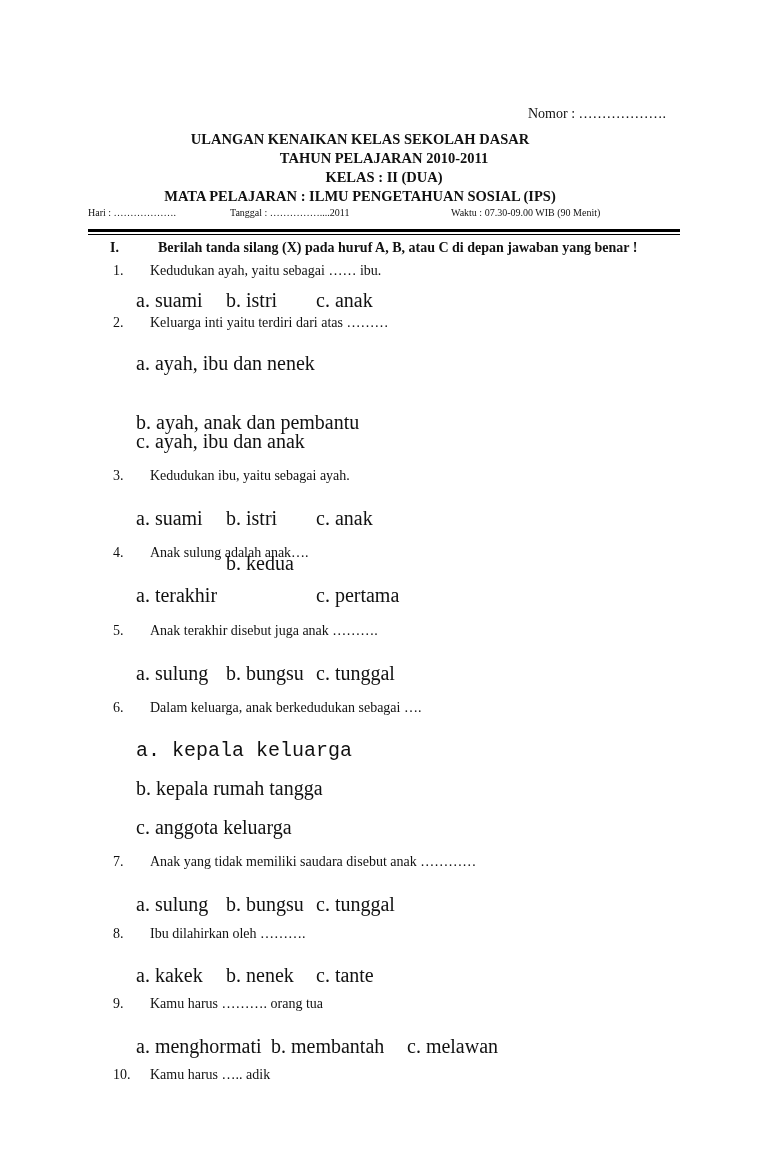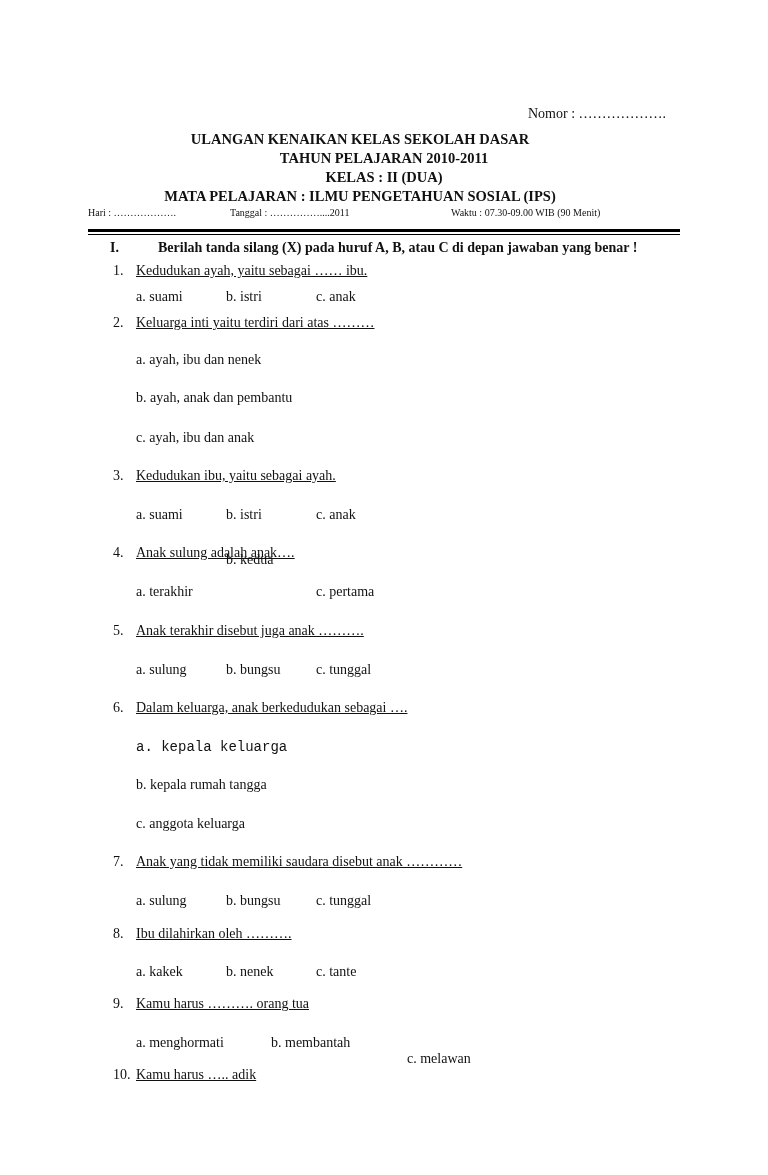--- a/index.html
+++ b/index.html
@@ -15,22 +15,22 @@
   .meta { top: 207px; left: 88px; width: 592px; font-size: 10px; }
   .meta .tgl { position: absolute; left: 142px; font-family: Liberation Serif, serif; }
   .meta .wkt { position: absolute; left: 363px; }
   .rule-thick { position: absolute; left: 88px; top: 229px; width: 592px; height: 3px; background: #000; }
   .rule-thin { position: absolute; left: 88px; top: 234px; width: 592px; height: 1px; background: #000; }
   .sec { top: 240px; left: 110px; font-weight: bold; font-size: 14px; }
   .sec .num { position: absolute; left: 0; }
   .sec .txt { position: absolute; left: 48px; }
   .q { left: 113px; font-size: 14px; }
   .q .n { position: absolute; left: 0; }
-  .q .t { position: absolute; left: 23px; text-decoration: underline; }
-  .opt { font-size: 14px; }
+  .q .t { position: absolute; left: 37px; }
+  .opt { font-size: 20px; }
 </style>
 </head>
 <body>
 
 <div class="abs nomor">Nomor : ……………….</div>
 
 <div class="abs hdr hdr1">ULANGAN KENAIKAN KELAS SEKOLAH DASAR</div>
 <div class="abs hdr hdr2">TAHUN PELAJARAN 2010-2011</div>
 <div class="abs hdr hdr3">KELAS : II (DUA)</div>
 <div class="abs hdr hdr4">MATA PELAJARAN : ILMU PENGETAHUAN SOSIAL (IPS)</div>
@@ -55,21 +55,21 @@
 </div>
 <div class="abs opt" style="top:289px; left:136px;">a.  suami</div>
 <div class="abs opt" style="top:289px; left:226px;">b.  istri</div>
 <div class="abs opt" style="top:289px; left:316px;">c.  anak</div>
 
 <div class="abs q" style="top:315px;">
   <span class="n">2.</span>
   <span class="t">Keluarga inti yaitu terdiri dari atas ………</span>
 </div>
 <div class="abs opt" style="top:352px; left:136px;">a.  ayah, ibu dan nenek</div>
-<div class="abs opt" style="top:390px; left:136px;text-align:right;">b.  ayah, anak dan pembantu</div>
+<div class="abs opt" style="top:411px; left:136px;text-align:right;">b.  ayah, anak dan pembantu</div>
 <div class="abs opt" style="top:430px; left:136px;">c.  ayah, ibu dan anak</div>
 
 <div class="abs q" style="top:468px;">
   <span class="n">3.</span>
   <span class="t">Kedudukan ibu, yaitu sebagai ayah.</span>
 </div>
 <div class="abs opt" style="top:507px; left:136px;">a.  suami</div>
 <div class="abs opt" style="top:507px; left:226px;">b.  istri</div>
 <div class="abs opt" style="top:507px; left:316px;">c.  anak</div>
 
@@ -112,18 +112,18 @@
 <div class="abs opt" style="top:964px; left:136px;">a.  kakek</div>
 <div class="abs opt" style="top:964px; left:226px;">b.  nenek</div>
 <div class="abs opt" style="top:964px; left:316px;">c.  tante</div>
 
 <div class="abs q" style="top:996px;">
   <span class="n">9.</span>
   <span class="t">Kamu harus ………. orang tua</span>
 </div>
 <div class="abs opt" style="top:1035px; left:136px;">a.  menghormati</div>
 <div class="abs opt" style="top:1035px; left:271px;">b.  membantah</div>
-<div class="abs opt" style="top:1035px; left:407px;margin-top:16px;">c.  melawan</div>
+<div class="abs opt" style="top:1035px; left:407px;">c.  melawan</div>
 
 <div class="abs q" style="top:1067px;">
   <span class="n">10.</span>
   <span class="t">Kamu harus ….. adik</span>
 </div>
 
 </body></html>

